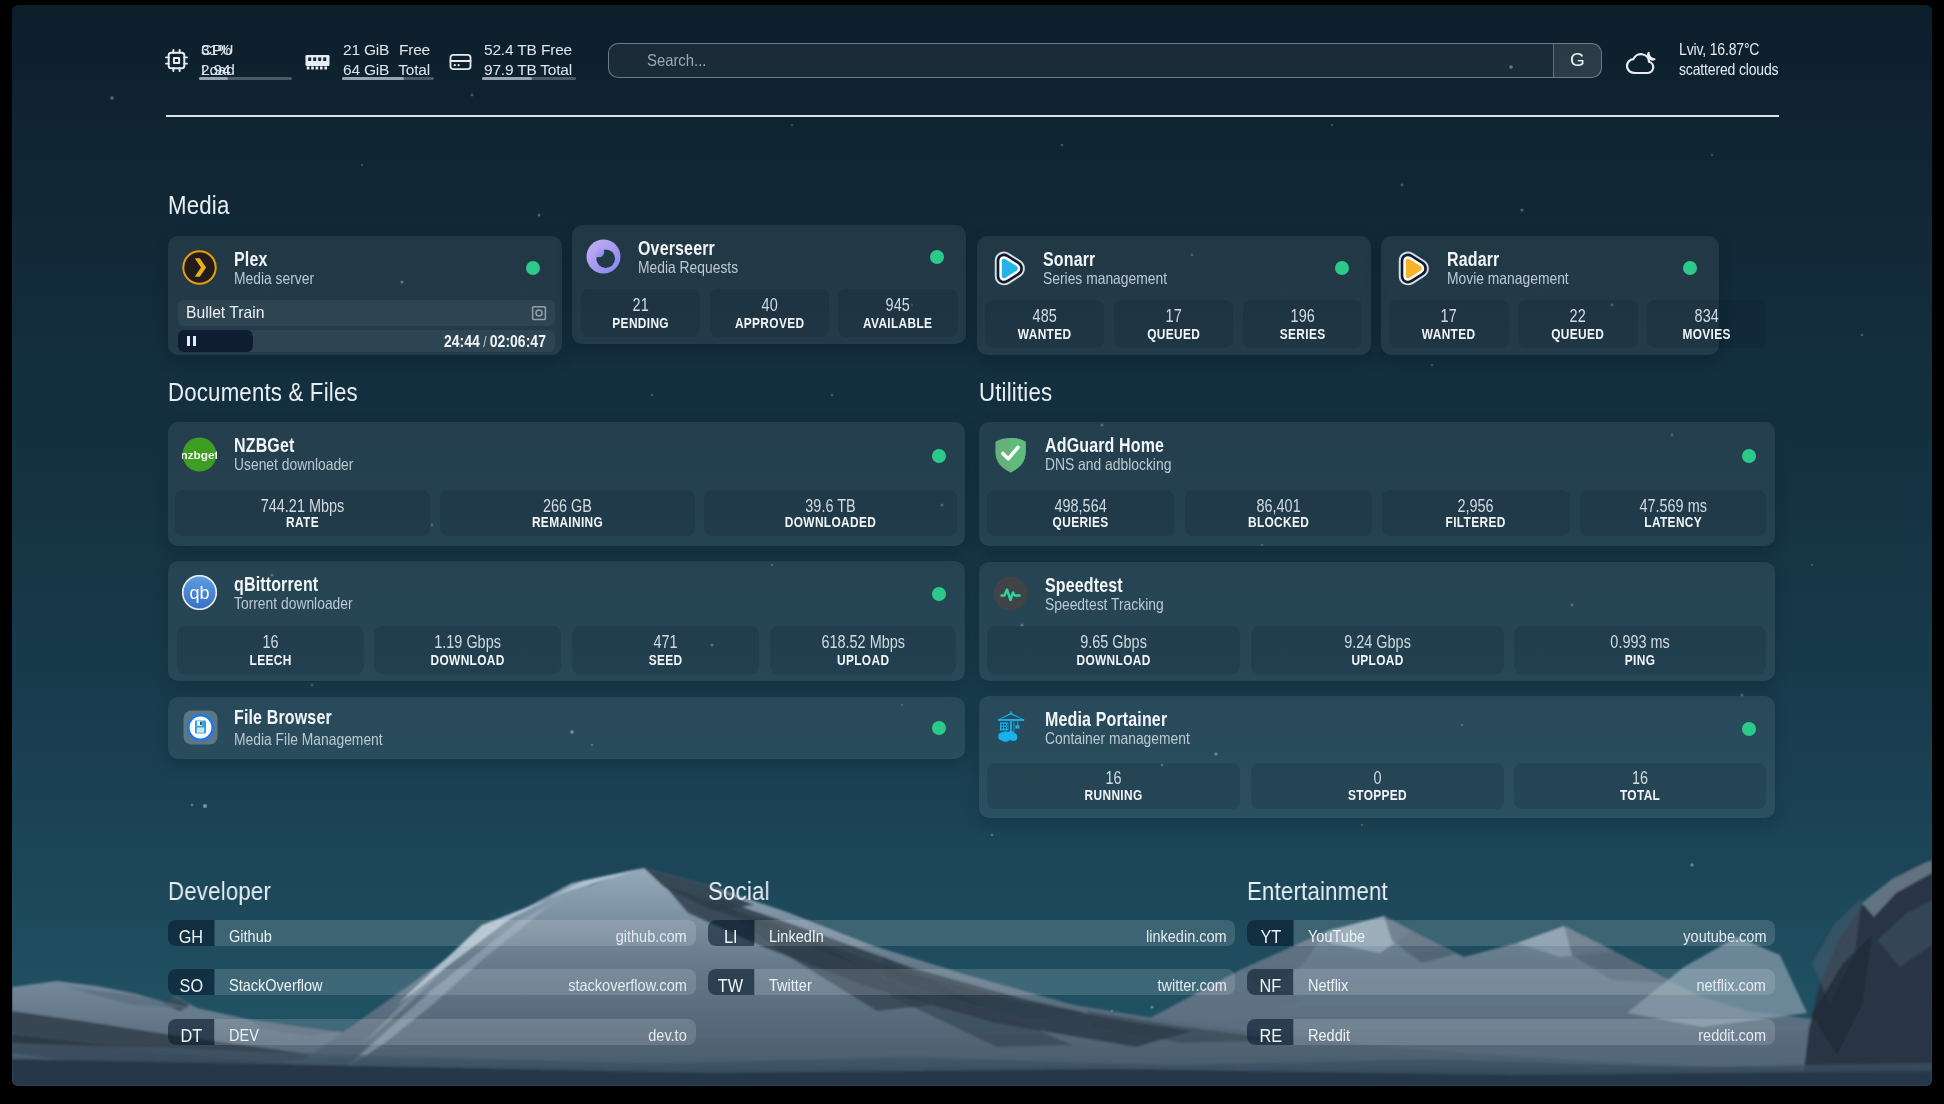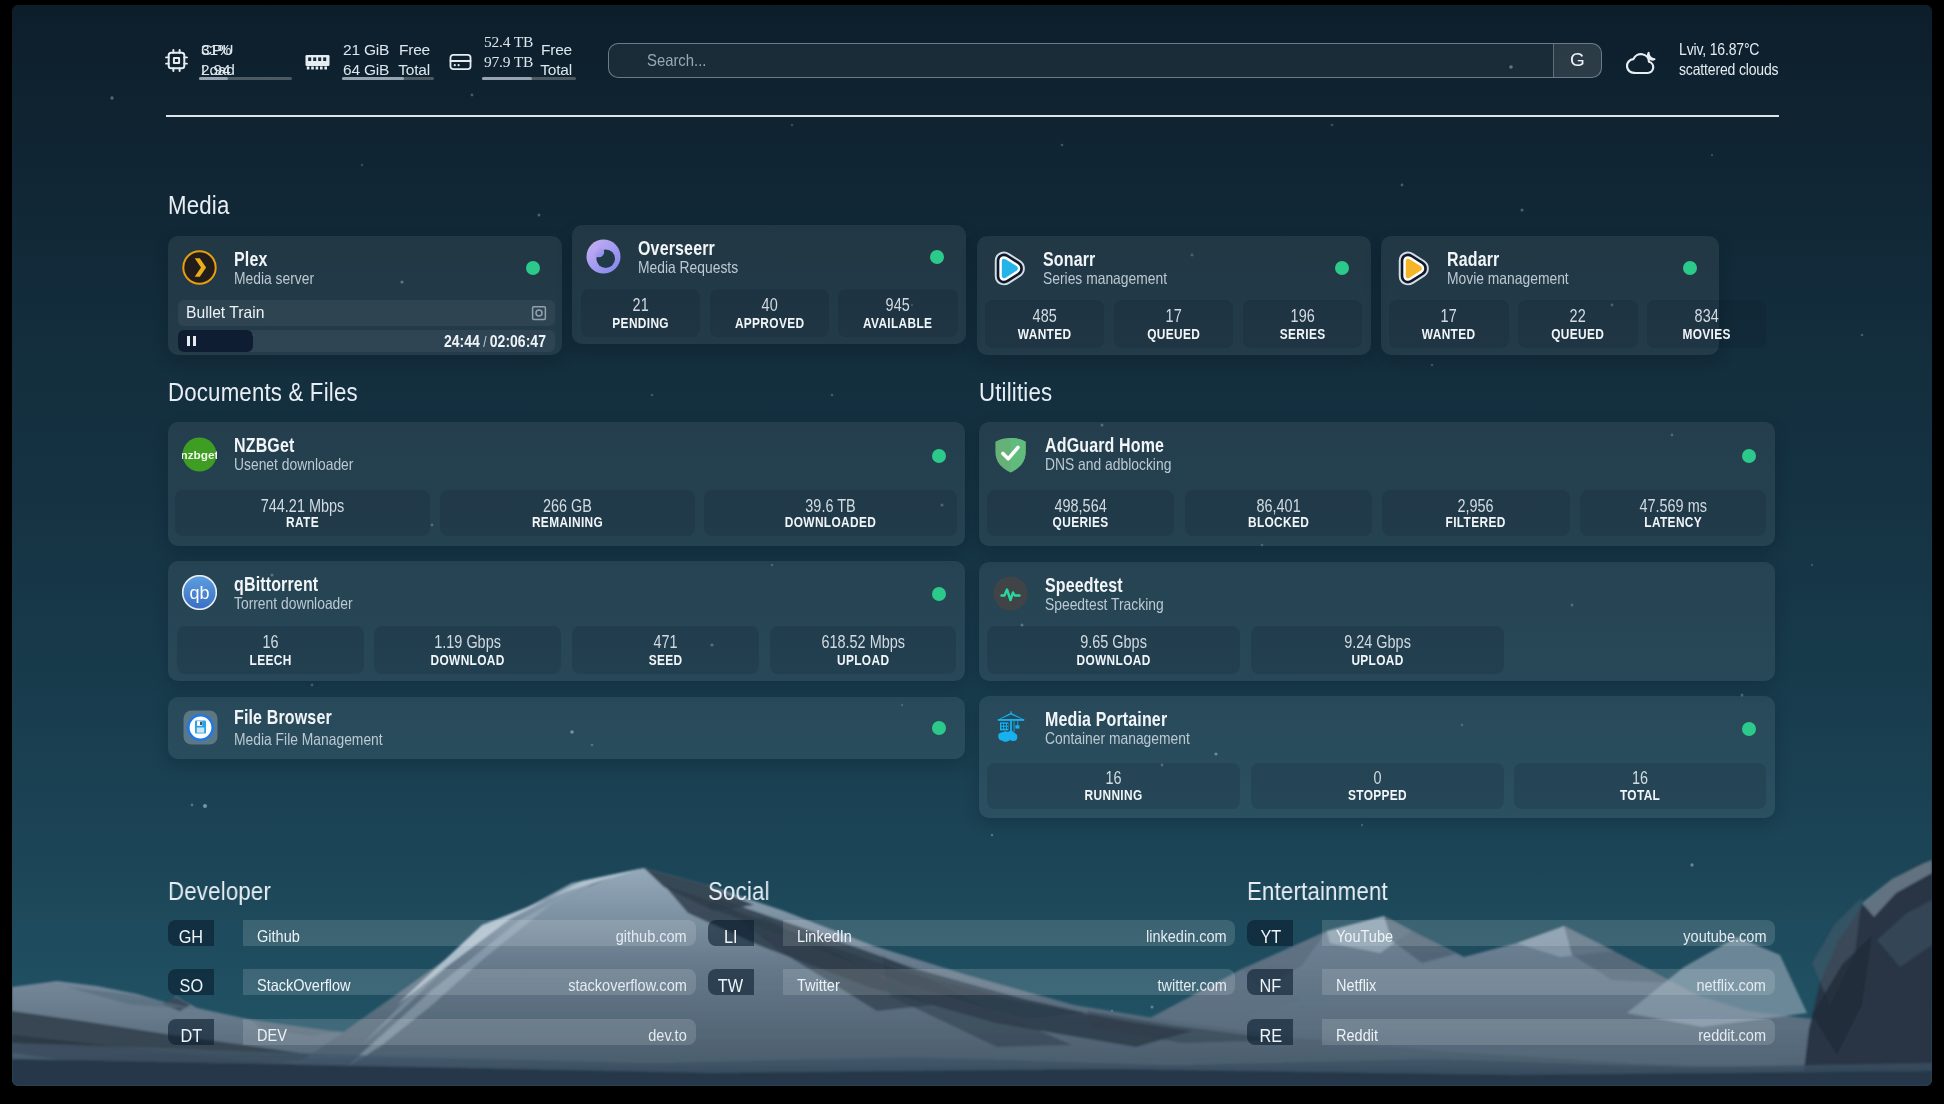--- a/index.html
+++ b/index.html
@@ -18,21 +18,21 @@
   .sb .l { position:absolute; bottom:6px; left:0; right:0; font-size:14px; font-weight:700; color:#f3f6f9; letter-spacing:0.4px; transform:scaleX(0.85); }
   .h2 { position:absolute; font-size:25px; font-weight:500; color:#e9eff5; letter-spacing:0.2px; transform:scaleX(0.89); transform-origin:0 50%; white-space:nowrap; }
   .res-t { position:absolute; font-size:15.5px; color:#dfe7ee; line-height:19.5px; letter-spacing:-0.2px; }
   .bar { position:absolute; height:3.5px; border-radius:2px; background:rgba(255,255,255,0.26); }
   .bar > i { display:block; height:100%; border-radius:2px; background:#97a5b2; }
   .bkh { position:absolute; height:26px; }
   .bk-ab { position:absolute; left:0; top:0; bottom:0; width:46px; background:rgba(9,27,45,0.58);
     border-radius:8px 0 0 8px; color:#f0f5f9; font-size:18.5px; text-align:center; line-height:33.4px; }
   .bk-ab span { display:inline-block; transform:scaleX(0.88); }
   .bk-bd { position:absolute; left:47px; top:0; bottom:0; right:0; background:rgba(255,255,255,0.14);
-    border-radius:0 8px 8px 0;margin-left:28px; }
+    border-radius:0 8px 8px 0; }
   .bk-nm { position:absolute; left:14px; top:7px; font-size:16.5px; color:#eef3f8; transform:scaleX(0.88); transform-origin:0 50%; white-space:nowrap;}
   .bk-url { position:absolute; right:9px; top:7px; font-size:16.5px; color:#e4ebf2; transform:scaleX(0.88); transform-origin:100% 50%; white-space:nowrap;}
 </style>
 </head>
 <body>
 <div class="screen">
 
   <svg class="abs" style="left:0;top:0;width:1920px;height:1081px" viewBox="0 0 1920 1081">
     <defs>
       <linearGradient id="snowA" x1="0" y1="0" x2="0" y2="1">
@@ -204,21 +204,21 @@
   <div class="bar" style="left:330px;top:71.5px;width:92px">
       <i style="width:67%"></i>
     </div>
 
   <svg class="abs" style="left:437px;top:46px;width:23px;height:21px" viewBox="0 0 24 22" fill="none" stroke="#e6edf3" stroke-width="1.9" stroke-linecap="round" stroke-linejoin="round">
     <rect x="1.5" y="4" width="21" height="15" rx="3"></rect>
     <line x1="1.5" y1="10.5" x2="22.5" y2="10.5"></line>
     <line x1="6" y1="14.8" x2="6.01" y2="14.8" stroke-width="2.3"></line>
     <line x1="10" y1="14.8" x2="10.01" y2="14.8" stroke-width="2.3"></line>
   </svg>
-  <div class="res-t" style="left:472px;top:27px;font-family:Liberation Serif, serif;">52.4 TB<br>97.9 TB</div>
+  <div class="res-t" style="left:472px;top:35px;">52.4 TB<br>97.9 TB</div>
   <div class="res-t" style="left:472px;top:35px;width:88px;text-align:right">Free<br>Total</div>
   <div class="bar" style="left:470px;top:71.5px;width:94px">
       <i style="width:53%"></i>
     </div>
 
   <div class="abs" style="left:596px;top:38px;width:994px;height:35px;border:1.5px solid rgba(176,192,206,0.55);border-radius:10px;background:rgba(255,255,255,0.05)">
     <div class="abs" style="left:38px;top:7px;font-size:16.5px;color:#9aa9b6;transform:scaleX(0.9);transform-origin:0 50%">Search...</div>
     <div class="abs" style="right:0;top:0;bottom:0;width:48px;background:rgba(255,255,255,0.08);border-left:1px solid rgba(190,205,218,0.35);border-radius:0 8.5px 8.5px 0;text-align:center;line-height:32px;font-size:19px;color:#eef3f7">G</div>
   </div>
 
@@ -426,20 +426,24 @@
     </svg>
     <div class="ttl">Speedtest</div>
     <div class="sub">Speedtest Tracking</div>
     <div class="sb" style="left:8.5px;top:64px;width:253.1px;height:48px">
         <div class="v">9.65 Gbps</div>
         <div class="l">DOWNLOAD</div>
       </div>
     <div class="sb" style="left:272.2px;top:64px;width:253.1px;height:48px">
         <div class="v">9.24 Gbps</div>
         <div class="l">UPLOAD</div>
+      </div>
+    <div class="sb" style="left:535.9px;top:64px;width:252.1px;height:48px">
+        <div class="v">0.993 ms</div>
+        <div class="l">PING</div>
       </div>
   </div>
 
   <div class="card" style="left:156px;top:691.7px;width:796.5px;height:62px">
     <svg class="abs" style="left:15px;top:13.5px;width:35px;height:35px" viewBox="0 0 35 35">
       <rect x="0.5" y="0.5" width="34" height="34" rx="8" fill="rgba(225,238,248,0.28)"></rect>
       <circle cx="17.5" cy="17.5" r="12.2" fill="#ffffff" stroke="#2079e8" stroke-width="2.6"></circle>
       <rect x="12" y="10.5" width="11" height="13" rx="1" fill="#29a3ea"></rect>
       <rect x="14" y="11.2" width="5.2" height="4.6" fill="#ffffff"></rect>
       <rect x="17.2" y="11.6" width="1.6" height="3.4" fill="#1b2c3a"></rect>

